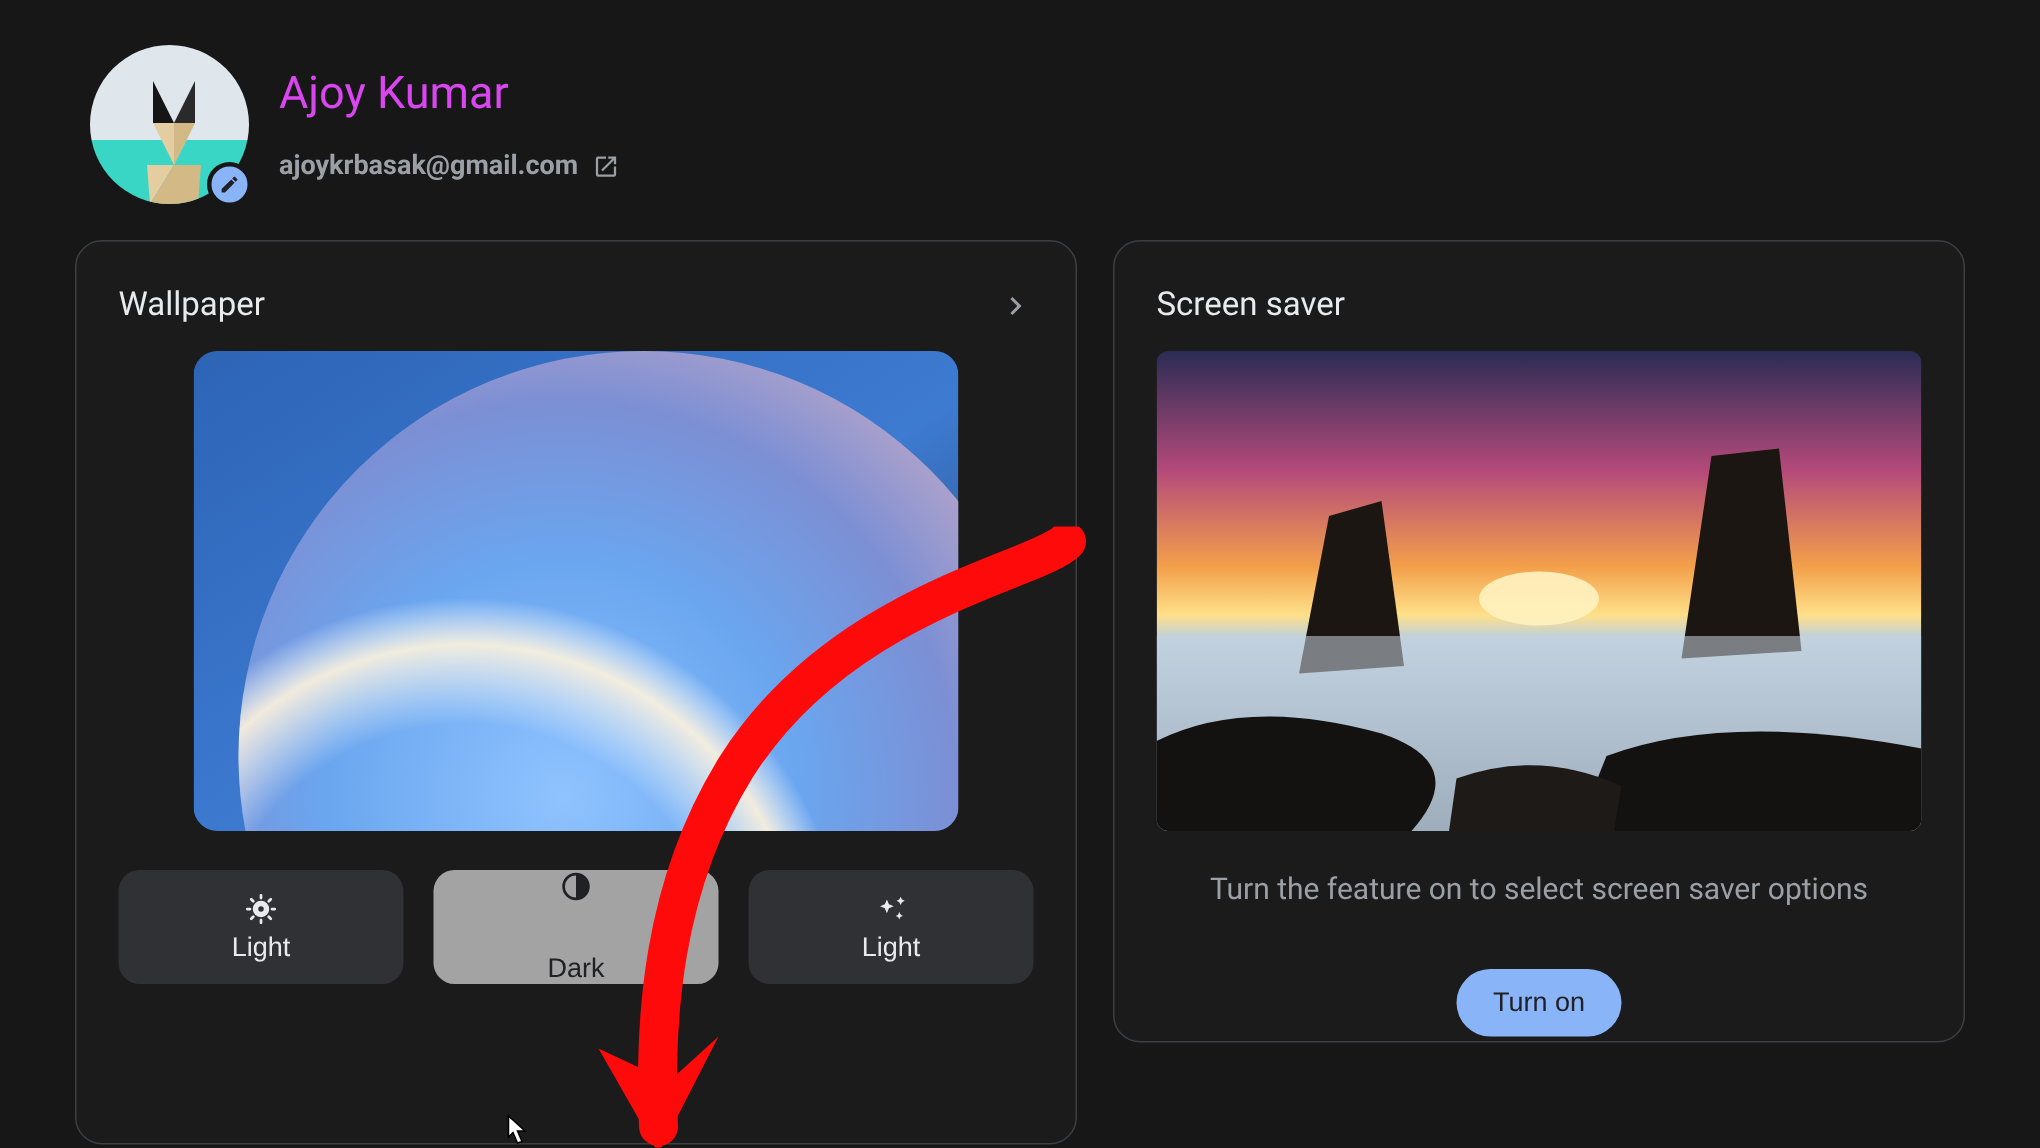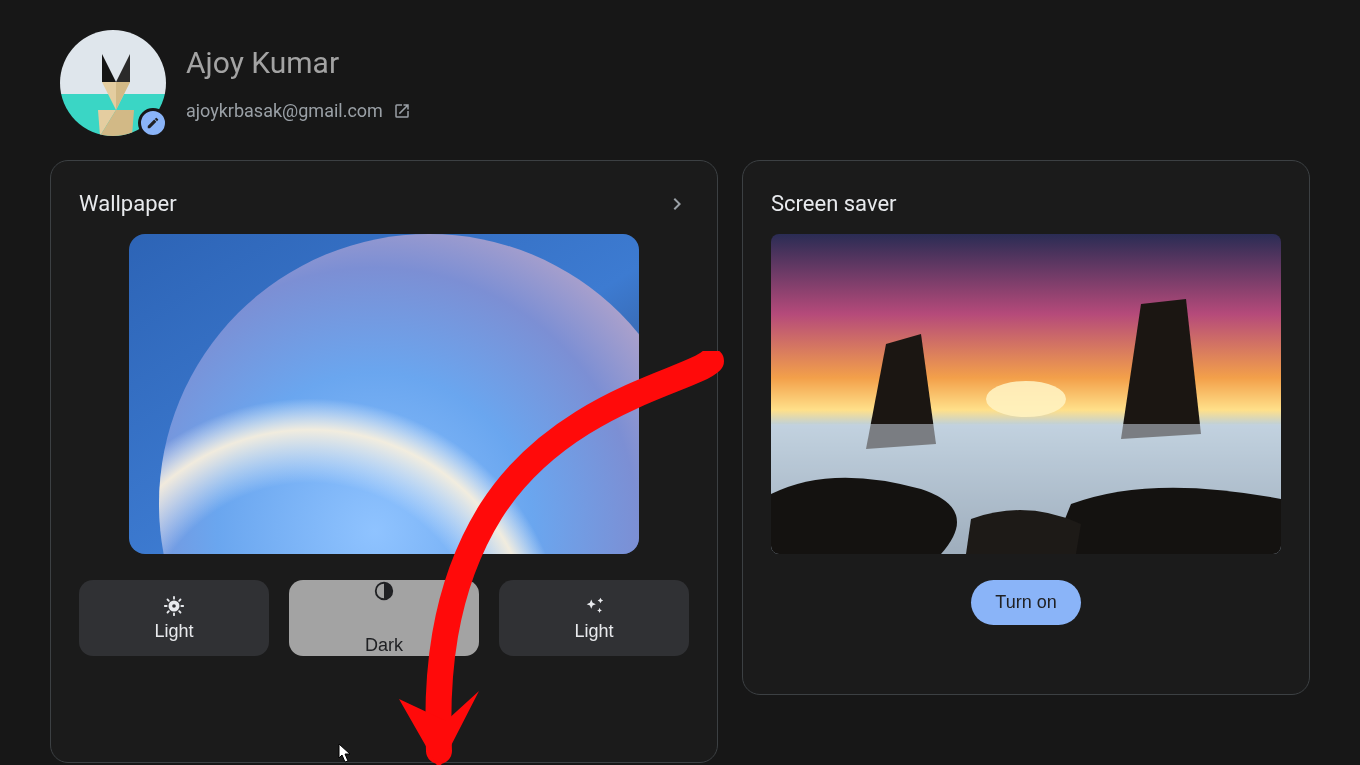--- a/index.html
+++ b/index.html
@@ -40,29 +40,30 @@
     border-radius: 50%;
     background: #8ab4f8;
     border: 3px solid #171717;
     display: flex;
     align-items: center;
     justify-content: center;
   }
   .profile-name {
     font-size: 30px;
     font-weight: 400;
-    color: #a3a3a3;
+    color: #d946ef;
     margin-bottom: 20px;
   }
   .profile-email {
     font-size: 18px;
     color: #9aa0a6;
     display: flex;
     align-items: center;
     gap: 10px;
+    font-weight: bold;
   }
   .open-icon { color:#9aa0a6; }
   .cards {
     display: flex;
     gap: 24px;
     padding: 24px 50px 0 50px;
   }
   .card {
     background: #1b1b1b;
     border: 1px solid #3c4043;
@@ -285,16 +286,17 @@
         <path d="M370 70 L415 65 L430 200 L350 205 Z" fill="#1b1612"></path>
 
         <rect x="0" y="190" width="510" height="130" fill="#c9d3de" opacity="0.55"></rect>
 
         <path d="M0 260 Q60 230 150 255 Q210 275 170 320 L0 320 Z" fill="#141210"></path>
         <path d="M300 270 Q380 240 510 265 L510 320 L280 320 Z" fill="#141210"></path>
         <path d="M200 285 Q255 265 310 290 L305 320 L195 320 Z" fill="#1d1a17"></path>
       </svg>
     </div>
 
+    <div class="ss-hint">Turn the feature on to select screen saver options</div>
     <button class="turn-on">Turn on</button>
   </div>
 
 </div>
 
 </body></html>

